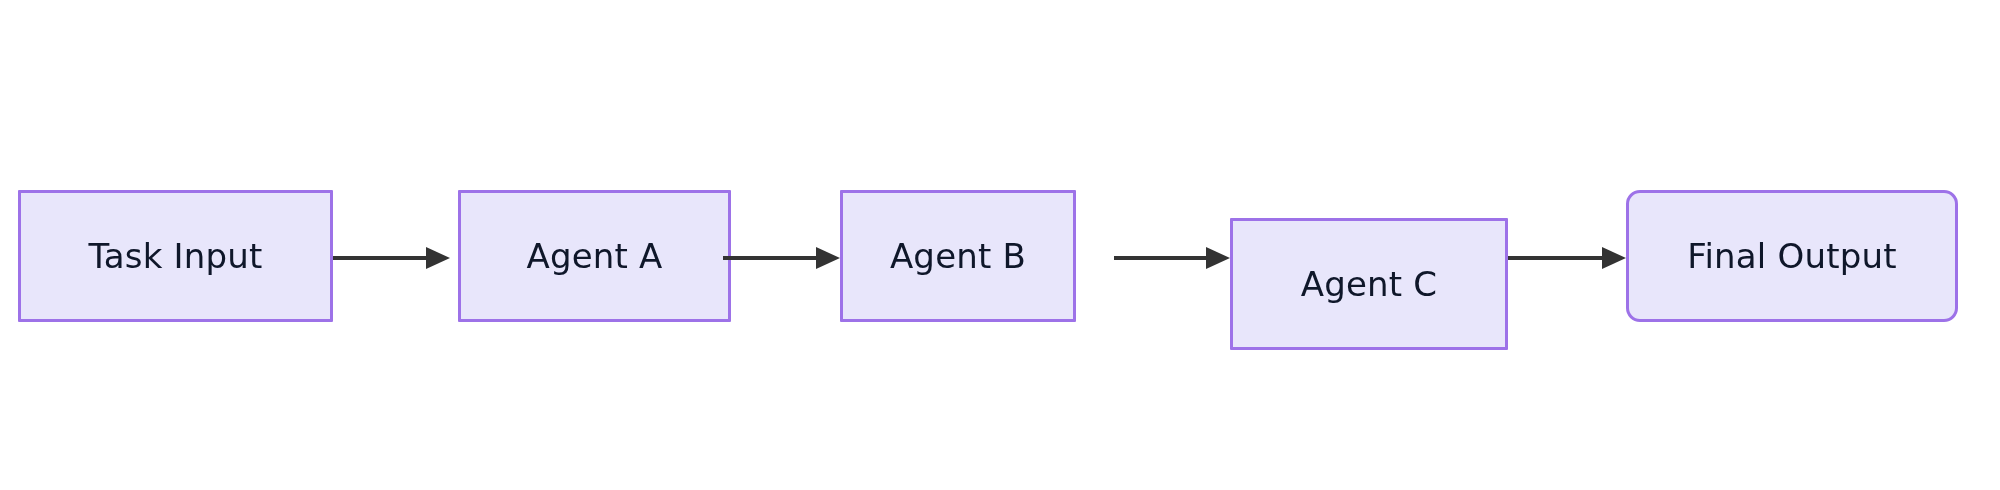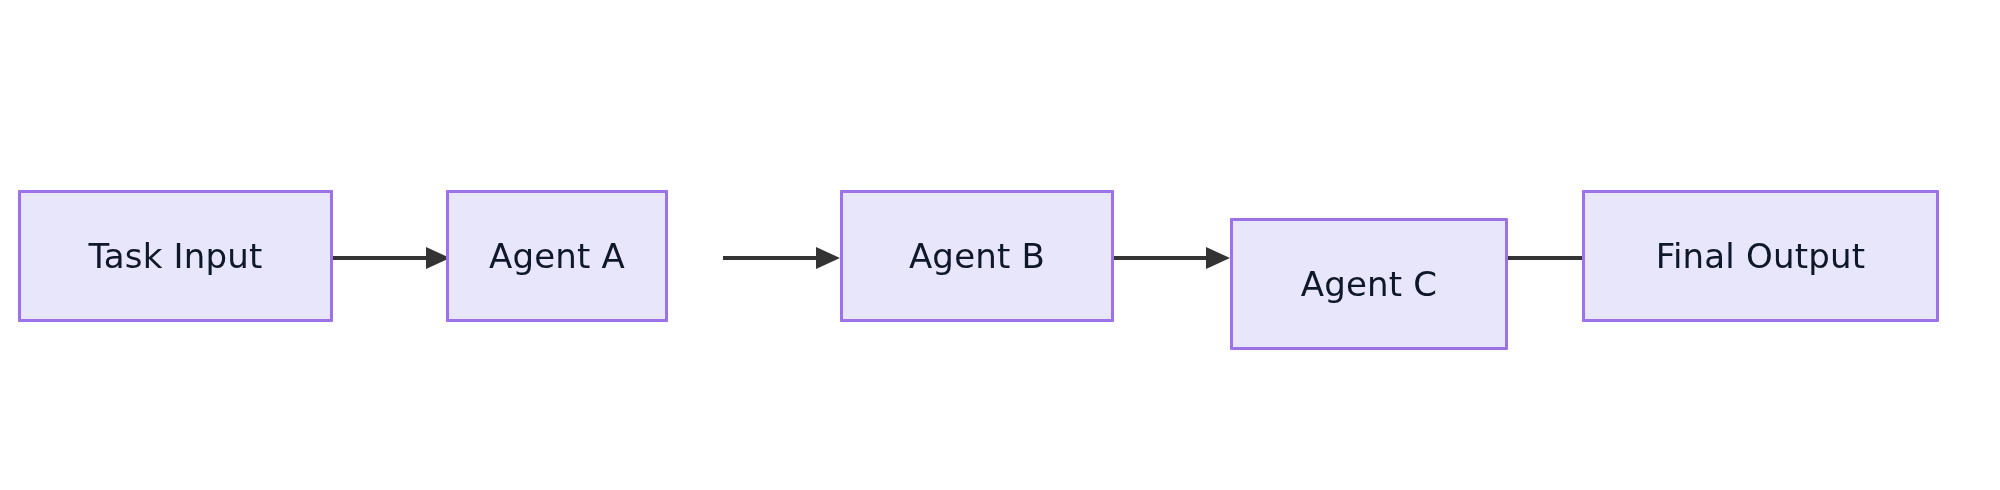--- a/index.html
+++ b/index.html
@@ -59,24 +59,24 @@
     height: 132px;
     pointer-events: none;
   }
   .edge svg {
     display: block;
     overflow: visible;
   }
 
   
   .node-n0 { left: 18px;   width: 315px; }
-  .node-n1 { left: 446px;  width: 222px; }
-  .node-n2 { left: 840px;  width: 274px; }
+  .node-n1 { left: 458px;  width: 273px; }
+  .node-n2 { left: 840px;  width: 236px; }
   .node-n3 { left: 1230px; width: 278px; margin-top: 28px; }
-  .node-n4 { left: 1582px; width: 357px; }
+  .node-n4 { left: 1626px; width: 332px; border-radius: 14px; }
 
   .edge-e0 { left: 333px;  width: 117px; }
   .edge-e1 { left: 723px;  width: 117px; }
   .edge-e2 { left: 1114px; width: 116px; }
   .edge-e3 { left: 1508px; width: 118px; }
 </style>
 </head>
 <body>
 
 <div id="diagram-canvas">

